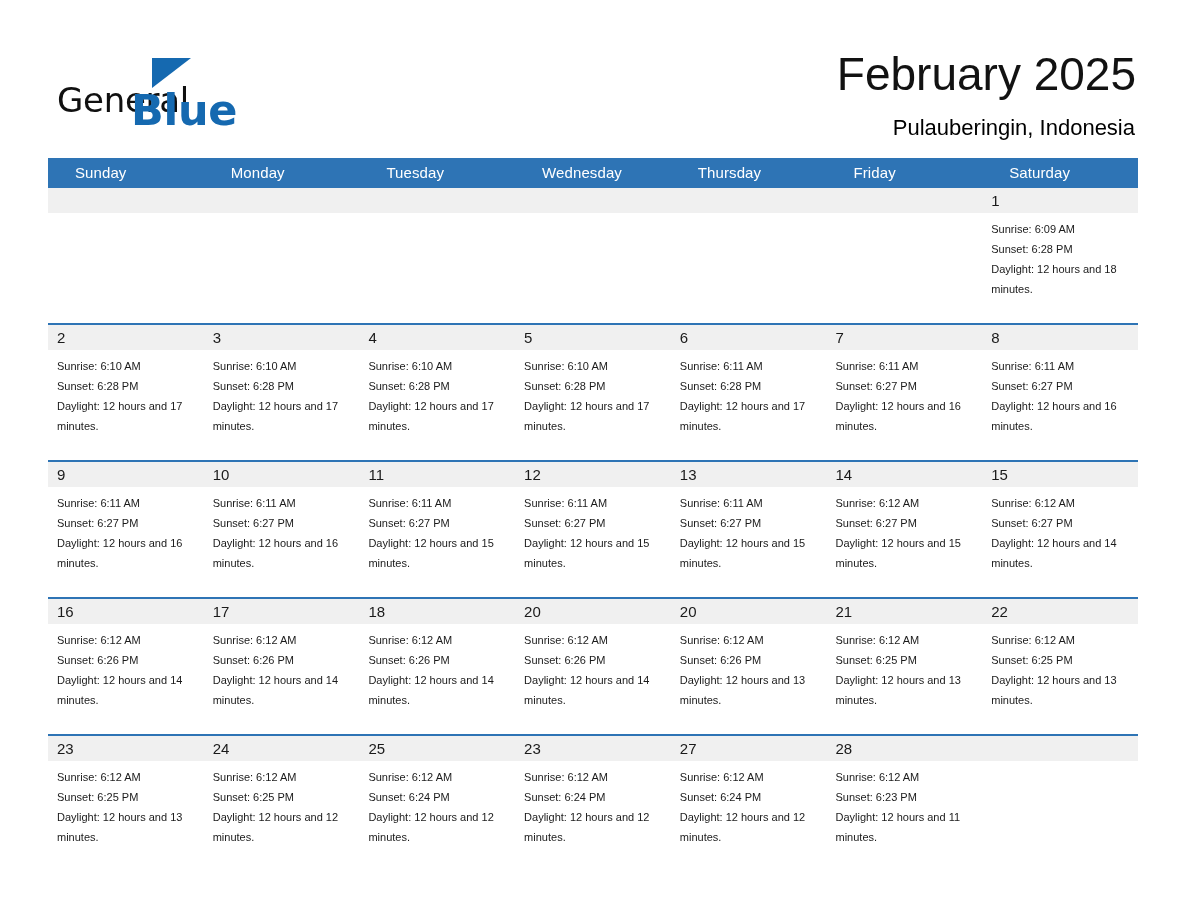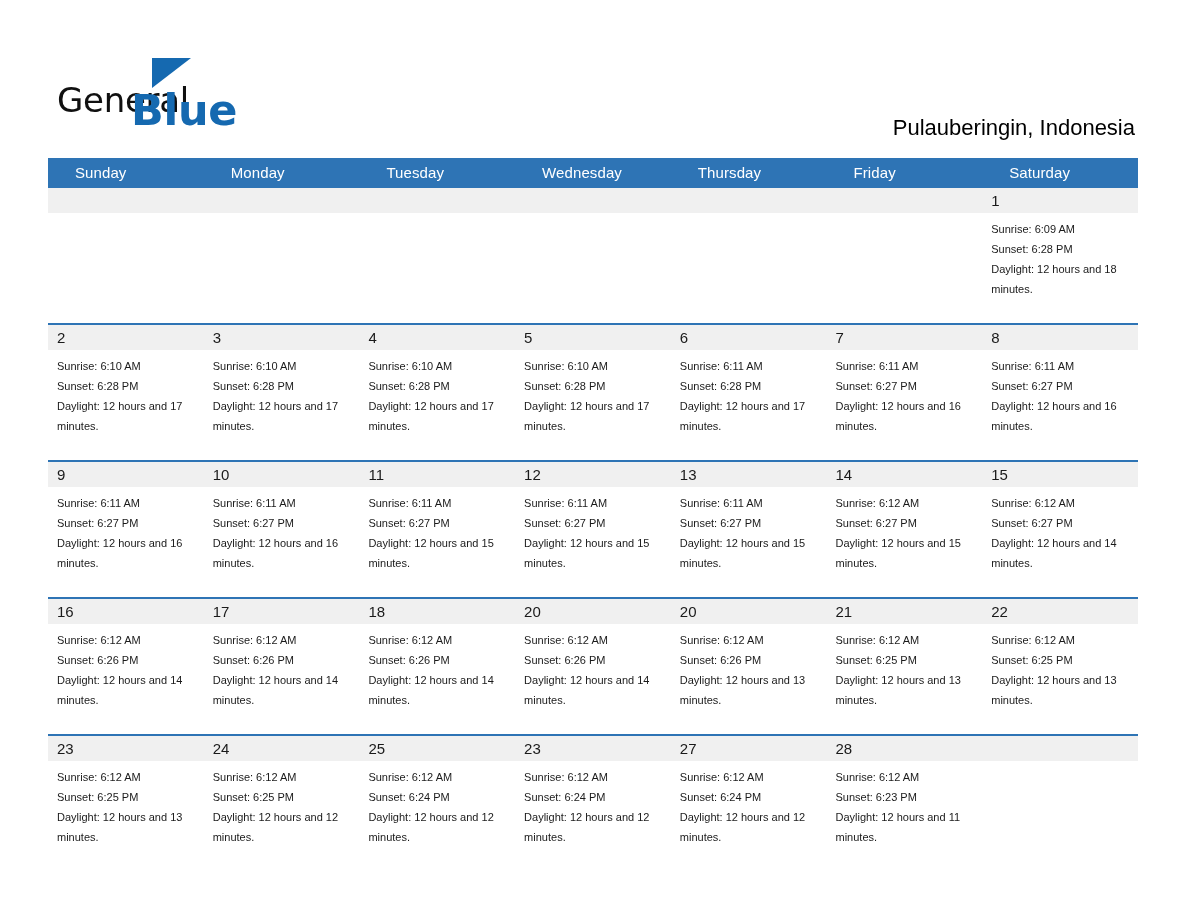--- a/index.html
+++ b/index.html
@@ -153,20 +153,21 @@
 <div class="page">
 
   <div class="top">
 
     <div class="logo">
       <span class="logo-general">General</span>
       <span class="logo-tri"></span>
       <span class="logo-blue">Blue</span>
     </div>
 
+    <div class="title">February 2025</div>
     <div class="subtitle">Pulauberingin, Indonesia</div>
   </div>
 
   <div class="calendar">
     <table class="cal">
       <colgroup>
         <col>
           <col>
           <col>
           <col>

